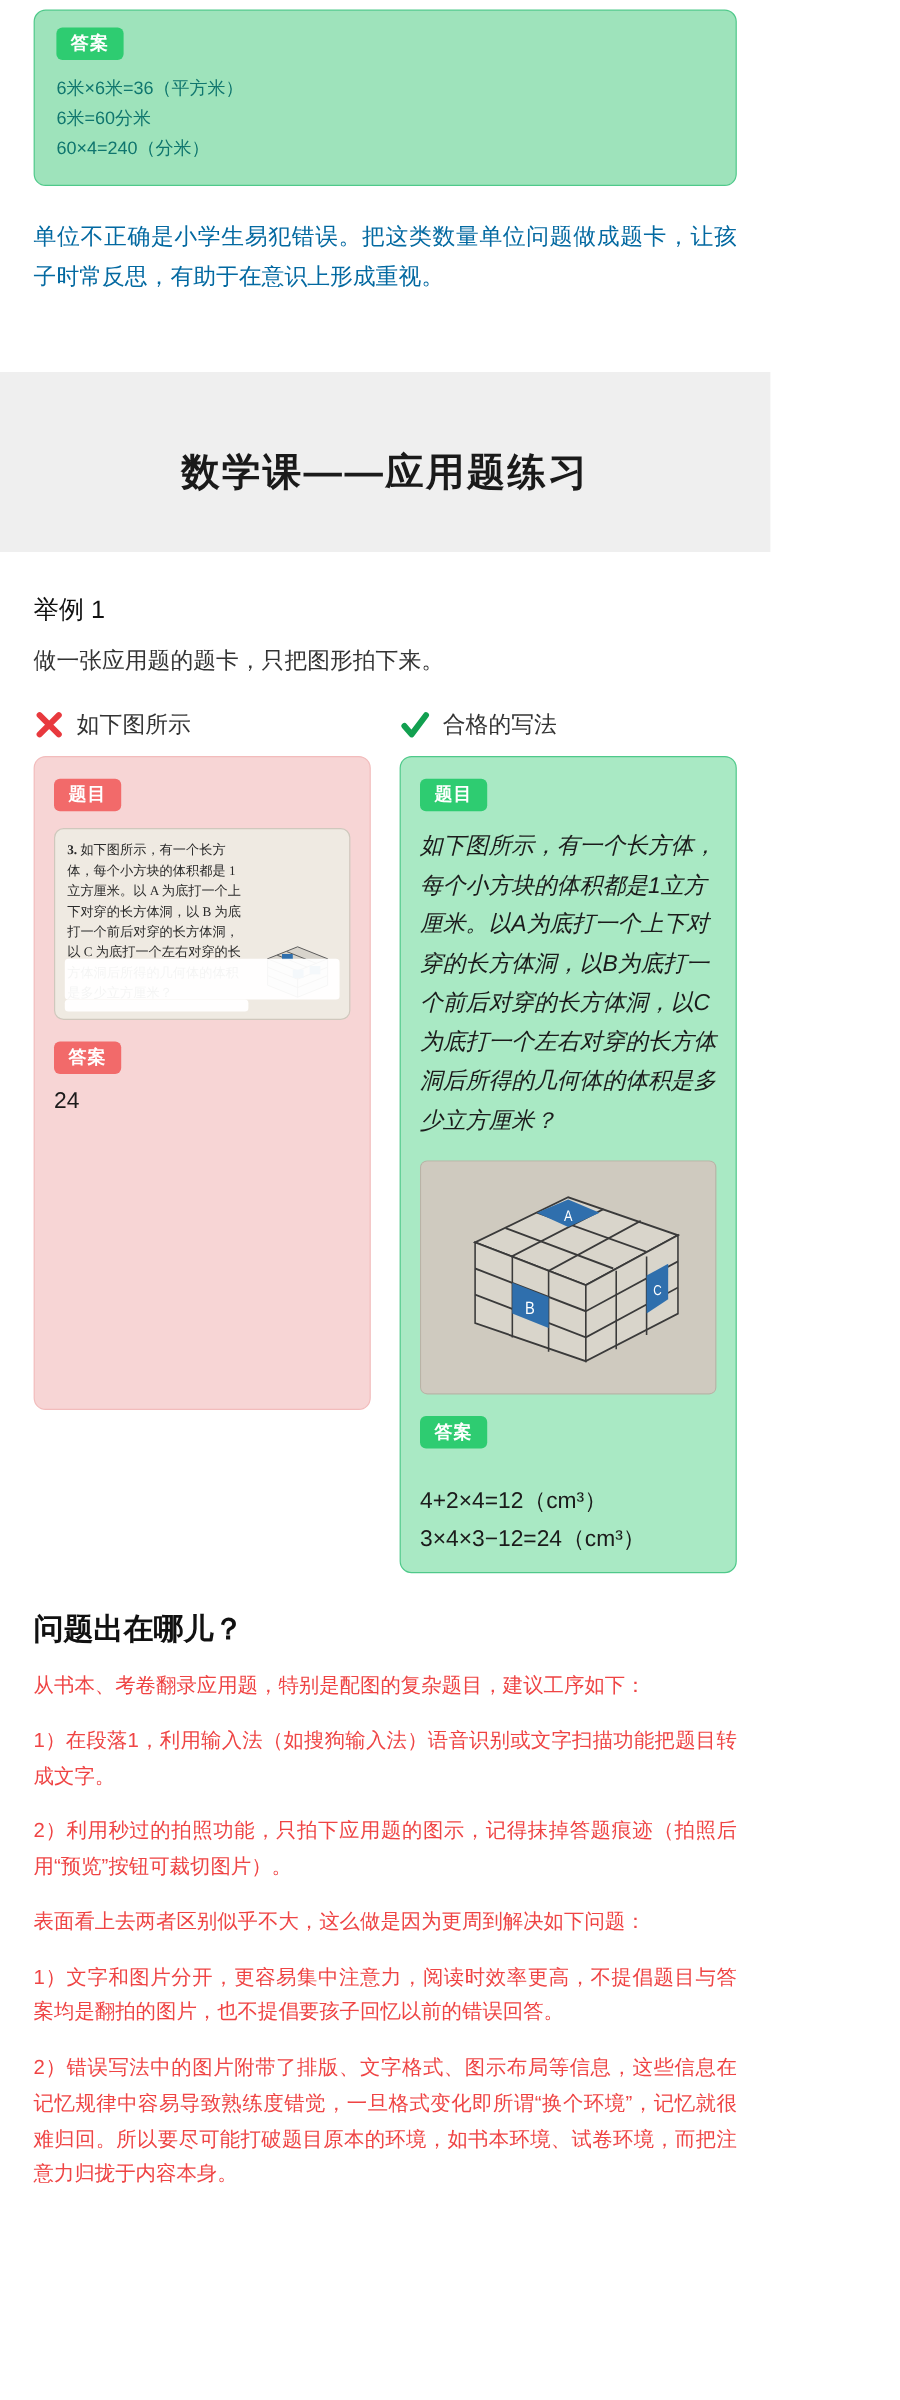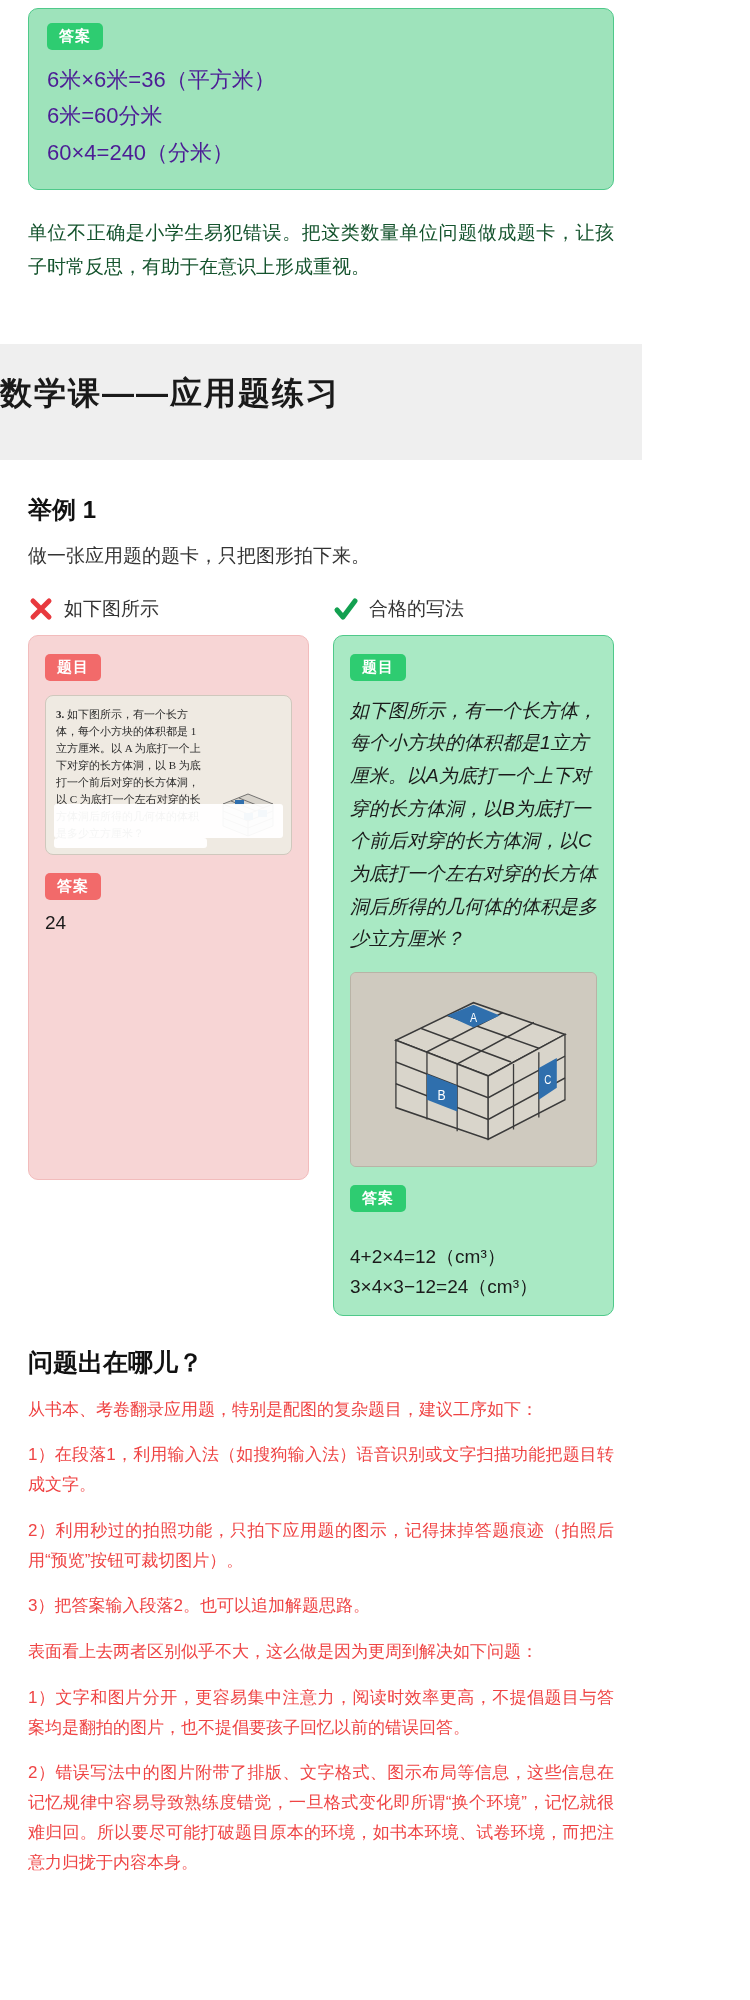--- a/index.html
+++ b/index.html
@@ -28,52 +28,52 @@
     color: #fff;
     font-size: 15px;
     padding: 4px 12px;
     border-radius: 5px;
     font-weight: 700;
     letter-spacing: 1px;
   }
   .tag.answer-tag { background: #2ecc71; }
   .answer-lines { margin-top: 12px; }
   .answer-lines div {
-    font-size: 22px;
+    font-size: 15px;
     line-height: 1.65;
-    color: #4c1d95;
+    color: #0f766e;
   }
   .para {
     font-size: 19px;
     line-height: 1.8;
-    color: #14532d;
+    color: #0369a1;
     margin: 26px 0 0 0;
     text-align: justify;
   }
 
   
   .band {
     margin-top: 60px;
     background: #efefef;
-    padding: 28px 0 44px 0;
-    text-align: left;
+    padding: 62px 0 44px 0;
+    text-align: center;
   }
   .band h1 {
     margin: 0;
     font-size: 32px;
     font-weight: 700;
     letter-spacing: 2px;
     color: #1a1a1a;
   }
 
   
   .body-section { padding: 34px 28px 0 28px; }
   h2.example-title {
-    font-size: 24px;
-    font-weight: 700;
+    font-size: 21px;
+    font-weight: 400;
     margin: 0 0 14px 0;
     color: #111;
   }
   .example-desc {
     font-size: 19px;
     line-height: 1.7;
     margin: 0 0 22px 0;
     color: #333;
   }
 
@@ -310,20 +310,19 @@
         </div>
       </div>
 
     </div>
 
     <h2 class="q-title">问题出在哪儿？</h2>
     <div class="p-block">
       <p>从书本、考卷翻录应用题，特别是配图的复杂题目，建议工序如下：</p>
       <p>1）在段落1，利用输入法（如搜狗输入法）语音识别或文字扫描功能把题目转成文字。</p>
       <p>2）利用秒过的拍照功能，只拍下应用题的图示，记得抹掉答题痕迹（拍照后用“预览”按钮可裁切图片）。</p>
-      <p>3）把答案输入段落2。也可以追加解题思路。</p>
       <p>表面看上去两者区别似乎不大，这么做是因为更周到解决如下问题：</p>
       <p>1）文字和图片分开，更容易集中注意力，阅读时效率更高，不提倡题目与答案均是翻拍的图片，也不提倡要孩子回忆以前的错误回答。</p>
       <p class="tight">2）错误写法中的图片附带了排版、文字格式、图示布局等信息，这些信息在记忆规律中容易导致熟练度错觉，一旦格式变化即所谓“换个环境”，记忆就很难归回。所以要尽可能打破题目原本的环境，如书本环境、试卷环境，而把注意力归拢于内容本身。</p>
     </div>
   </div>
 
 </div>
 
 </body></html>

